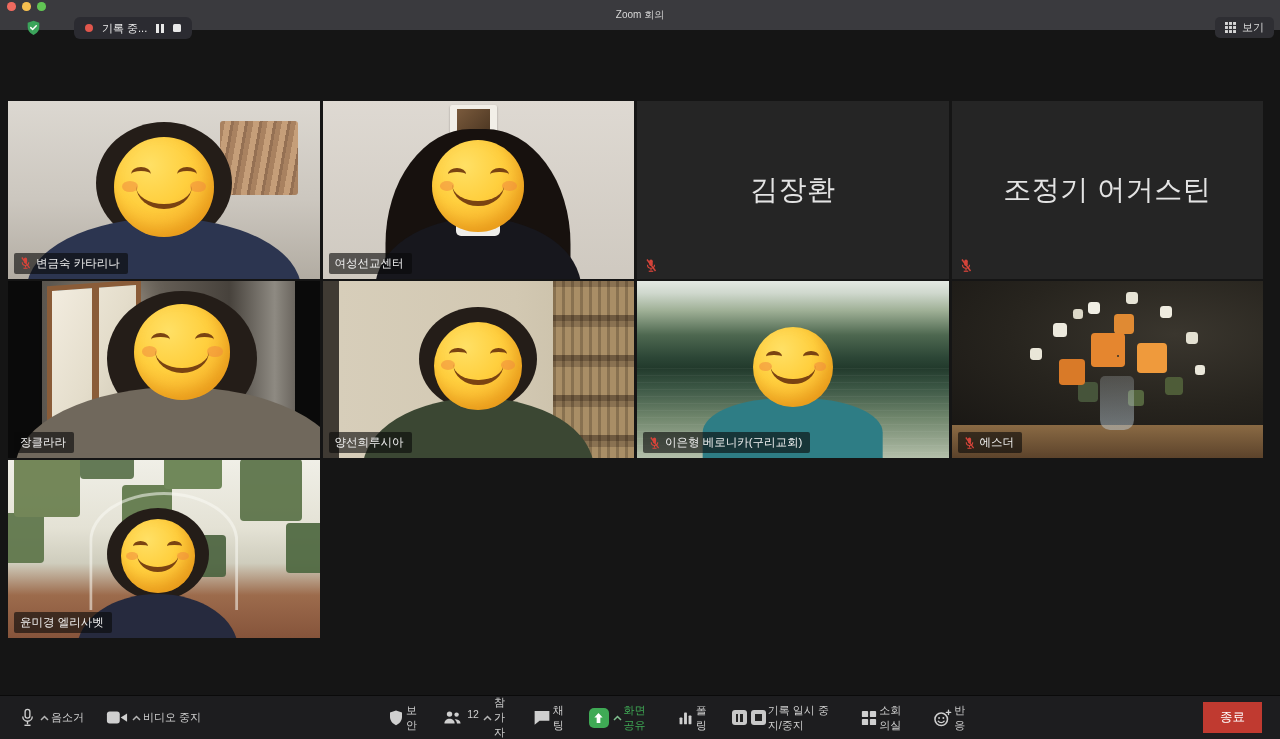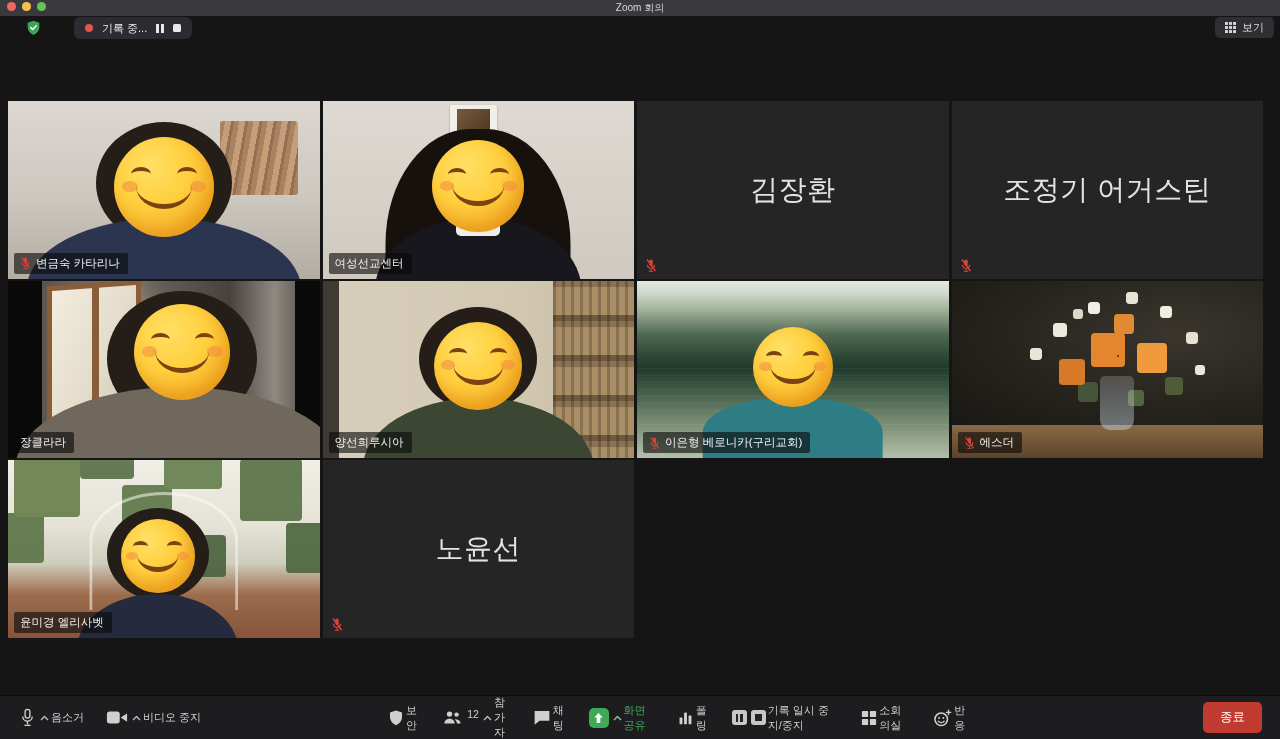--- a/index.html
+++ b/index.html
@@ -1,21 +1,21 @@
 <!DOCTYPE html>
 <html style="--share-green: #3faa55; --end-red: #c03a30; --active-border: #e2e2a2;"><head>
 <meta charset="utf-8">
 <style>
   * { margin:0; padding:0; box-sizing:border-box; }
   html,body { width:1280px; height:739px; overflow:hidden; background:#151515;
               font-family:"Liberation Sans", sans-serif; }
   .app { position:absolute; inset:0; }
 
   
-  .titlebar { position:absolute; top:0; left:0; right:0; height:16px; background:#3a3a3e;
+  .titlebar { position:absolute; top:0; left:0; right:0; height:30px; background:#3a3a3e;
               display:flex; align-items:center; justify-content:center;
               font-size:10px; color:#d8d8d8; }
   .lights { position:absolute; left:7px; top:2px; display:flex; gap:6.5px; }
   .light { width:8.5px; height:8.5px; border-radius:50%; }
   .light.r { background:#ee6a5f; } .light.y { background:#f5bf4f; } .light.g { background:#61c454; }
 
   
   .controlbar { position:absolute; top:13px; left:4px; right:0; height:30px; }
   .shield-badge { position:absolute; left:22px; top:7px; width:15px; height:16px; }
   .rec-pill { position:absolute; left:70px; top:4px; height:22px; background:#2b2b31;
@@ -166,21 +166,21 @@
   .count { font-size:10.5px; color:#cfcfcf; position:relative; top:-4px; }
   .share-box { width:20px; height:20px; border-radius:5px; display:flex; align-items:center;
                justify-content:center; background:var(--share-green,#3faa55); }
   .share-label { color:var(--share-green,#3faa55); }
   .rec-sq { position:relative; width:15px; height:15px; background:#c8c8c8; border-radius:3px;
             display:flex; align-items:center; justify-content:center; gap:2px; }
   .rec-sq i { display:block; background:#242424; }
   .rec-sq.pau i { width:2.4px; height:8px; }
   .rec-sq.sto i { width:7px; height:7px; }
   .tb-right { margin-left:auto; display:flex; align-items:center; }
-  .end-btn { background:var(--end-red,#c03a30); color:#fff; border:none; border-radius:5px;
+  .end-btn { background:var(--end-red,#c03a30); color:#fff; border:none; border-radius:0;
              padding:7px 17px; font-size:12.5px; margin-right:18px; cursor:pointer;
              font-family:"Liberation Sans", sans-serif; }
 </style>
 </head>
 <body>
 
 <div class="app">
 
   <div class="titlebar">
     <div class="lights">
@@ -434,34 +434,20 @@
           </div>
         </div>
       </div>
       <div class="center-name"></div>
       <div class="name-chip">
 
         <span class="chip-name">윤미경 엘리사벳</span>
       </div>
 
     </div>
-        <div class="tile video-off">
-
-      <div class="center-name">노윤선</div>
-
-      <svg class="corner-mic" width="12" height="15" viewBox="0 0 24 28">
-        <rect x="8.5" y="2" width="7" height="13" rx="3.5" fill="#d5443a"></rect>
-        <g fill="none" stroke="#d5443a" stroke-width="2.4">
-          <path d="M5 12.5a7 7 0 0 0 14 0"></path>
-              <path d="M12 19.5V24"></path>
-              <path d="M7.5 25.5h9"></path>
-        </g>
-        <path d="M4 2l17 23" stroke="#d5443a" stroke-width="2.8"></path>
-      </svg>
-    </div>
       </div>
   </div>
 
   <div class="toolbar">
     <div class="tb-left">
       <div class="tb-item">
         <div class="ico-row">
           <svg width="17" height="19" viewBox="0 0 24 28">
             <g fill="none" stroke="#cfcfcf" stroke-width="2">
               <rect x="8.5" y="2" width="7" height="13" rx="3.5"></rect>

